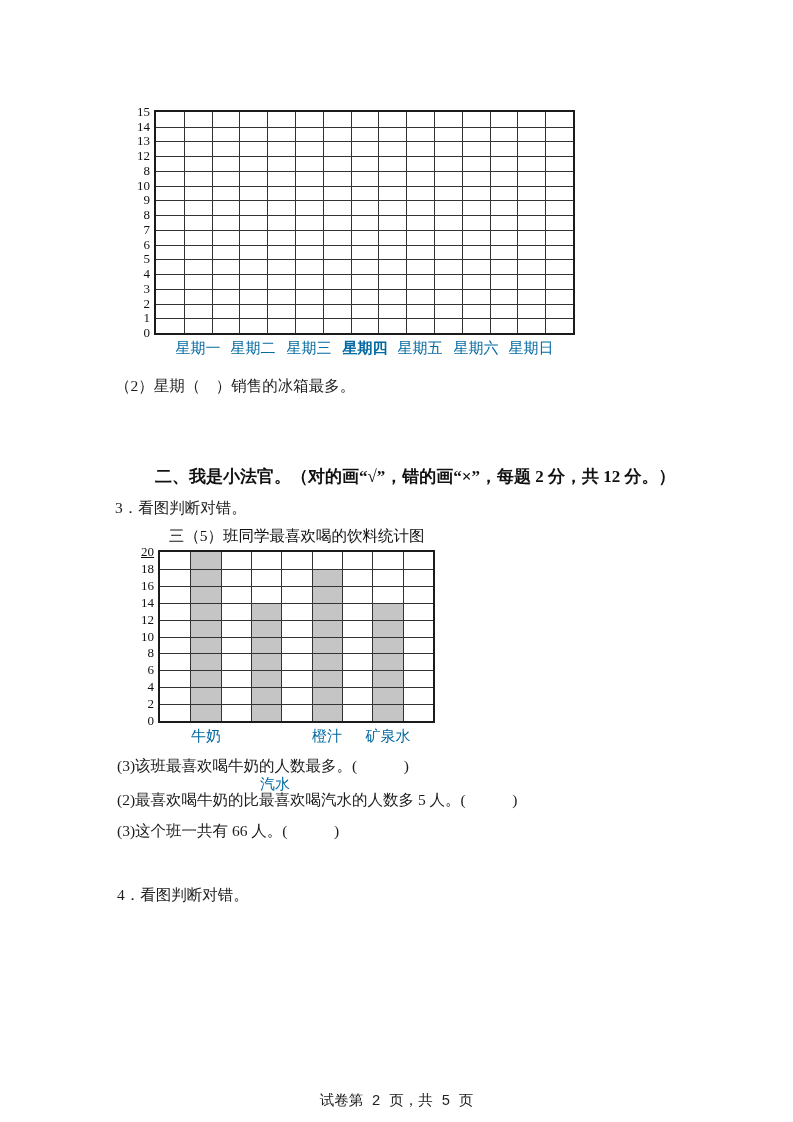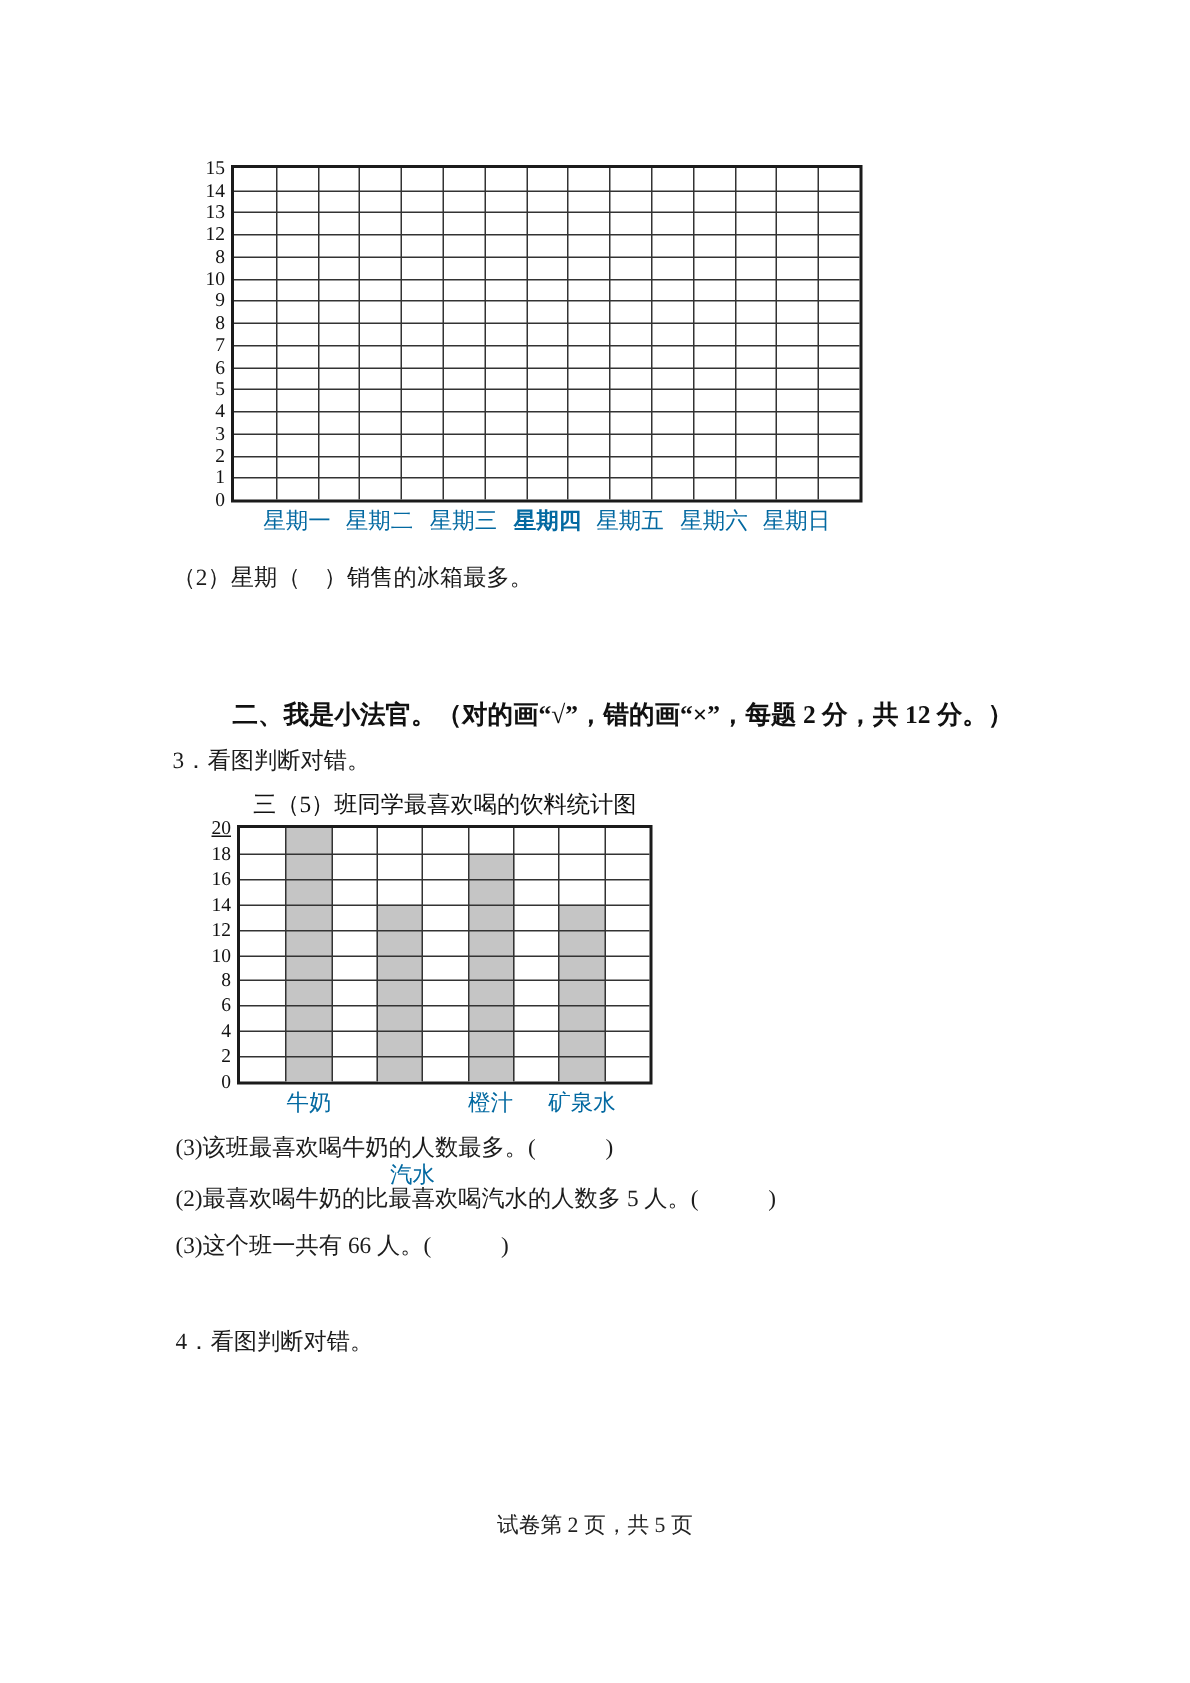--- a/index.html
+++ b/index.html
@@ -167,15 +167,15 @@
       <div class="xlab" style="left: 183px; top: 175px;">矿泉水</div>
       <div class="ctitle" style="width: 273px;">三（5）班同学最喜欢喝的饮料统计图</div>
     </div>
 
   <div class="tline" style="left:117px;top:756px;">(3)该班最喜欢喝牛奶的人数最多。(　　　)</div>
   <div class="tline" style="left:117px;top:790px;">(2)最喜欢喝牛奶的比最喜欢喝汽水的人数多 5 人。(　　　)</div>
   <div class="tline" style="left:117px;top:821px;">(3)这个班一共有 66 人。(　　　)</div>
 
   <div class="tline" style="left:117px;top:885px;">4．看图判断对错。</div>
 
-  <div class="footer" style="top:1007px;">试卷第 2 页，共 5 页</div>
+  <div class="footer" style="top:1091px;font-family:Liberation Mono, monospace;">试卷第 2 页，共 5 页</div>
 
 </div>
 
 </body></html>

